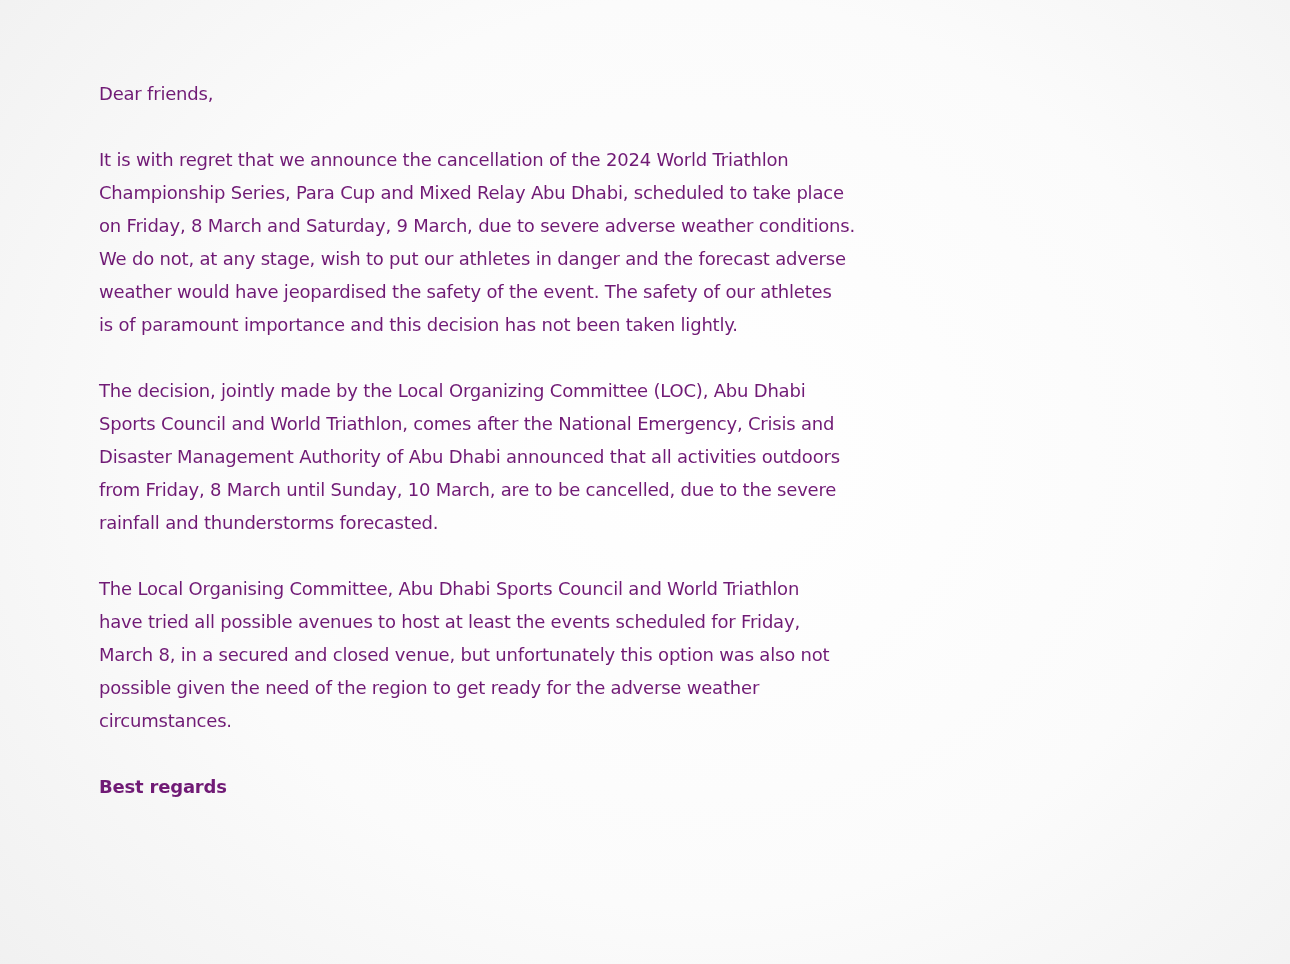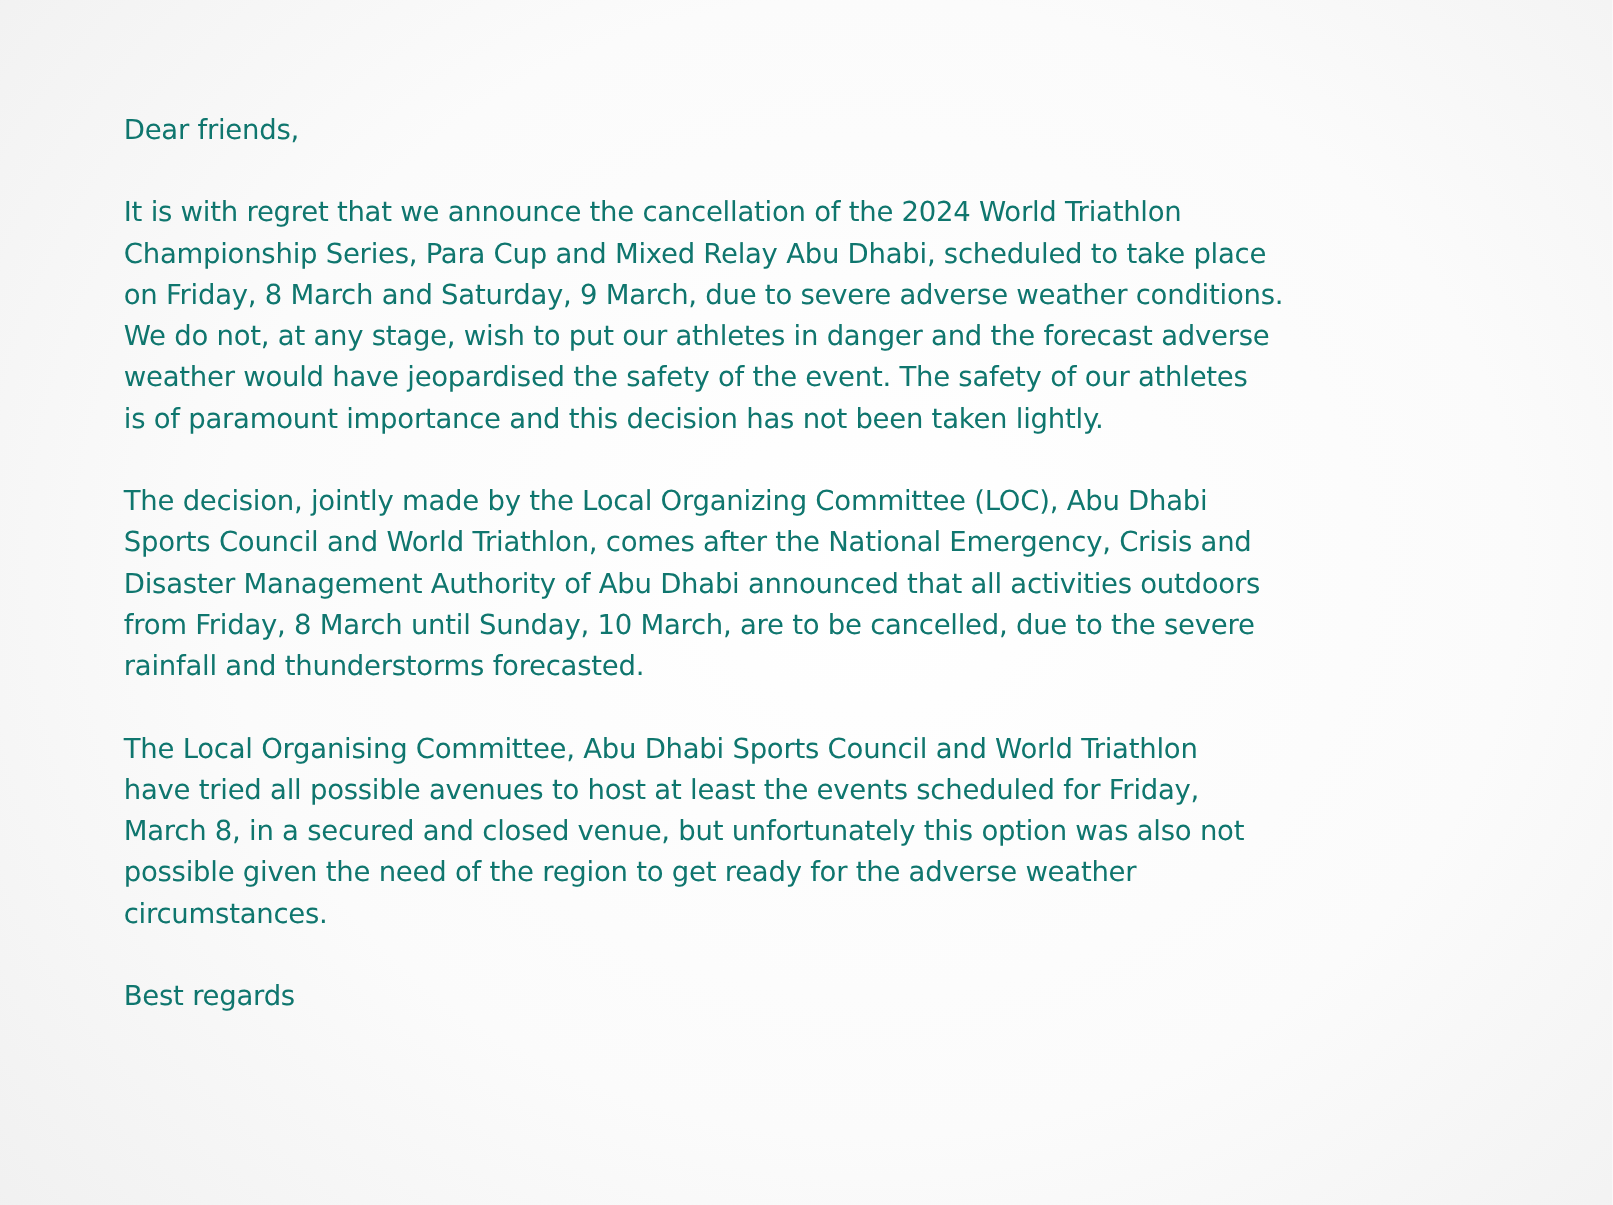--- a/index.html
+++ b/index.html
@@ -14,34 +14,35 @@
     background: radial-gradient(ellipse 115% 135% at 54% 47%,
                 #ffffff 0%, #fbfbfb 35%, #eeeeee 68%, #dadada 100%);
   }
   .slide {
     position: absolute;
     inset: 0;
   }
   .letter {
     position: absolute;
     left: 99px;
-    top: 88px;
+    top: 77px;
     width: 1145px;
     font-family: "DejaVu Sans", "Liberation Sans", sans-serif;
-    font-size: 22px;
+    font-size: 18px;
     line-height: 33px;
     letter-spacing: -0.2px;
-    color: #0f766e;
+    color: #701a75;
   }
   .letter p {
     margin: 0 0 33px 0;
     white-space: pre-line;
   }
   .letter p.closing-line {
     margin: 0;
+    font-weight: bold;
   }
 </style>
 </head>
 <body>
 
 <div class="slide">
   <div class="letter">
     <p class="salutation">Dear friends,</p>
     <p class="para">It is with regret that we announce the cancellation of the 2024 World Triathlon
 Championship Series, Para Cup and Mixed Relay Abu Dhabi, scheduled to take place

